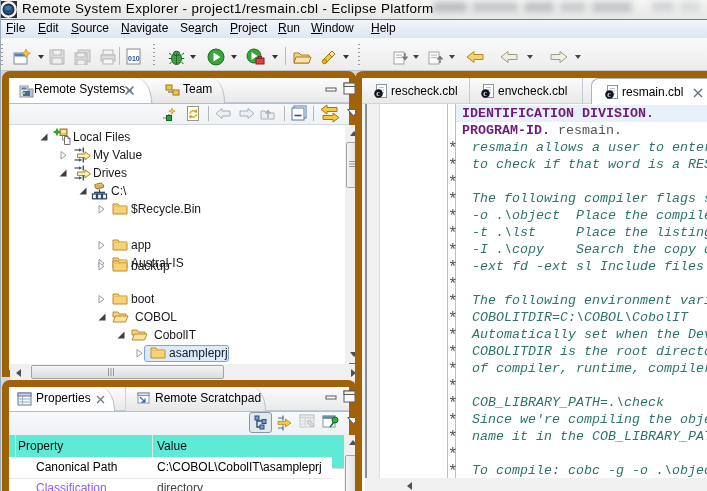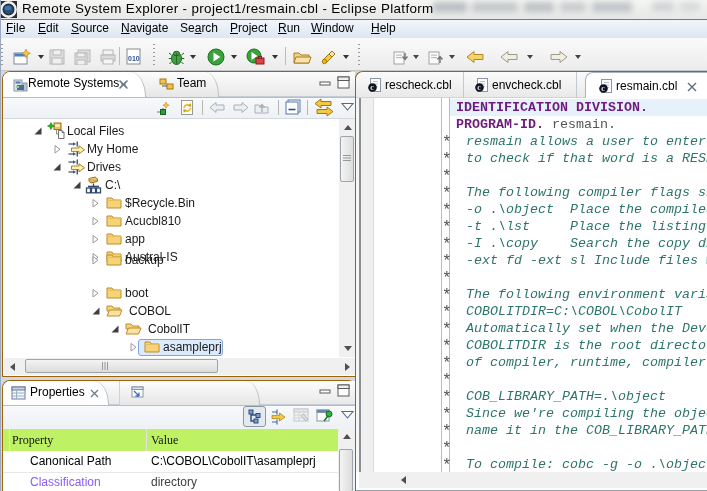--- a/index.html
+++ b/index.html
@@ -9,21 +9,21 @@
   
   #titlebar { left:0; top:0; width:707px; height:19px;
     background:linear-gradient(#f5f5f3,#ebedeb 65%,#e6e9e8); }
   #titletext { left:22px; top:2px; font-size:13.4px; letter-spacing:0.35px; top:1px; color:#000; white-space:nowrap; }
   #menubar { left:0; top:19px; width:707px; height:19px;
     background:linear-gradient(#f2f5fa,#dde6f3); border-top:1px solid #6f7b87; }
   .menuitem { position:absolute; top:1px; font-size:12px; color:#000; }
   #toolbar { left:0; top:38px; width:707px; height:33px;
     background:linear-gradient(#fafafa,#ececec); border-bottom:1px solid #c8c8c8;}
   
-  .view { position:absolute; background:#fff; border:1px solid #a16207; border-radius:8px 8px 0 0; }
+  .view { position:absolute; background:#fff; border:7px solid #a16207; border-radius:8px 8px 0 0; }
   .tabrow { position:absolute; left:0; top:0; right:0; height:25px;
     background:linear-gradient(#fcfcfc,#e9e9e9); border-bottom:1px solid #c2cbd6; border-radius:8px 0 0 0; }
   .vtab-active { position:absolute; top:0; height:25px; background:#fff; border-right:1px solid #b4bcc8;
      }
   .tabtext { font-size:12px; color:#000; position:absolute; top:4px; white-space:nowrap; }
   
   .sb-track { position:absolute; background:#f0f0f0; }
   .sb-thumb { position:absolute; background:linear-gradient(90deg,#f4f4f4,#dcdcdc); border:1px solid #9da4ac; border-radius:2px; }
   .sb-thumb-h { position:absolute; background:linear-gradient(#f4f4f4,#dcdcdc); border:1px solid #9da4ac; border-radius:2px; }
   .arr { position:absolute; width:0; height:0; }
@@ -278,21 +278,21 @@
         </svg>
       <svg class="abs" style="left:64px;top:1px" width="18" height="16">
         <path d="M0.5 3 h4.5" stroke="#44597a" stroke-width="1.3"></path>
         <path d="M5 1.2 L8.2 3 L5 4.8 Z" fill="#44597a"></path>
         <path d="M9.3 0.5 v5" stroke="#44597a" stroke-width="1.5"></path>
         <path d="M3.5 7 h7.5 v-2.2 l5.5 4 -5.5 4 v-2.2 h-7.5 z" fill="#f8eec0" stroke="#a98617" stroke-width="1"></path>
         <path d="M0.5 13 h4.5" stroke="#44597a" stroke-width="1.3"></path>
         <path d="M5 11.2 L8.2 13 L5 14.8 Z" fill="#44597a"></path>
         <path d="M9.3 10.5 v5" stroke="#44597a" stroke-width="1.5"></path>
       </svg>
-      <span class="lbl" style="left:83px;">My Home</span>
+      <span class="lbl" style="left:83px;">My Value</span>
     </div>
 
     <div class="trow" style="left:0;top:38px;width:335px;">
       <svg class="abs" style="left:49px;top:5px" width="9" height="9">
           <path d="M7.5 0.5 L7.5 7.5 L0.5 7.5 Z" fill="#3f3f3f"></path>
         </svg>
       <svg class="abs" style="left:64px;top:1px" width="18" height="16">
         <path d="M0.5 3 h4.5" stroke="#44597a" stroke-width="1.3"></path>
         <path d="M5 1.2 L8.2 3 L5 4.8 Z" fill="#44597a"></path>
         <path d="M9.3 0.5 v5" stroke="#44597a" stroke-width="1.5"></path>
@@ -323,30 +323,20 @@
     <div class="trow" style="left:0;top:74px;width:293px;">
       <svg class="abs" style="left:88px;top:4px" width="8" height="11">
           <path d="M1 1.5 L6 5.25 L1 9 Z" fill="#fff" stroke="#9a9a9a"></path>
         </svg>
       <svg class="abs" style="left:102px;top:2px" width="16" height="13">
           <path d="M1 2 h5 l1.5 2 h7.5 v8 h-14 z" fill="#f7d377" stroke="#bc8d2e"></path>
           <path d="M1 4.5 h14" stroke="#e8bf5a" stroke-width="1"></path>
         </svg>
       <span class="lbl" style="left:121px;">$Recycle.Bin</span>
     </div>
-    <div class="trow" style="left:0;top:92px;width:335px;">
-      <svg class="abs" style="left:88px;top:4px" width="8" height="11">
-          <path d="M1 1.5 L6 5.25 L1 9 Z" fill="#fff" stroke="#9a9a9a"></path>
-        </svg>
-      <svg class="abs" style="left:102px;top:2px" width="16" height="13">
-          <path d="M1 2 h5 l1.5 2 h7.5 v8 h-14 z" fill="#f7d377" stroke="#bc8d2e"></path>
-          <path d="M1 4.5 h14" stroke="#e8bf5a" stroke-width="1"></path>
-        </svg>
-      <span class="lbl" style="left:121px;">Acucbl810</span>
-    </div>
     <div class="trow" style="left:0;top:128px;width:335px;">
       <svg class="abs" style="left:88px;top:4px" width="8" height="11">
           <path d="M1 1.5 L6 5.25 L1 9 Z" fill="#fff" stroke="#9a9a9a"></path>
         </svg>
       <svg class="abs" style="left:102px;top:2px" width="16" height="13">
           <path d="M1 2 h5 l1.5 2 h7.5 v8 h-14 z" fill="#f7d377" stroke="#bc8d2e"></path>
           <path d="M1 4.5 h14" stroke="#e8bf5a" stroke-width="1"></path>
         </svg>
       <span class="lbl" style="left:121px;">Austral-IS</span>
     </div>
@@ -442,20 +432,21 @@
   <div class="tabtext" style="left:27px;top:4px;">Properties</div>
   <svg class="abs" style="left:86px;top:7px" width="11" height="11">
     <path d="M2 2 L9 9 M9 2 L2 9" stroke="#6b7b8c" stroke-width="1.3"></path>
   </svg>
   <div class="abs" style="left:116px;top:0;width:141px;height:24px;background:linear-gradient(#fdfdfd,#e6e6e6);border-right:1px solid #b9c0ca;border-left:1px solid #cdd3da;border-top-right-radius:14px 24px;"></div>
   <svg class="abs" style="left:127px;top:5px" width="15" height="15">
     <rect x="2" y="1" width="11" height="10" fill="#fff" stroke="#8895a5"></rect>
     <rect x="2" y="1" width="11" height="2.5" fill="#dde4ec" stroke="#8895a5"></rect>
     <path d="M4 5 l5 5 M9 10 l0 -3.5 M9 10 l-3.5 0" stroke="#3a6bc4" stroke-width="1.3" fill="none"></path>
   </svg>
+  <div class="tabtext" style="left:146px;top:4px;">Remote Scratchpad</div>
 
   <svg class="abs" style="left:316px;top:5px" width="14" height="12">
       <rect x="1" y="4" width="10" height="3" fill="#fdfdfd" stroke="#5a5a5a"></rect>
     </svg>
   <svg class="abs" style="left:334px;top:3px" width="14" height="14">
       <rect x="1" y="1" width="11" height="11" fill="#fdfdfd" stroke="#5a5a5a"></rect>
       <rect x="1" y="1" width="11" height="3.5" fill="#f0f0f0" stroke="#5a5a5a"></rect>
     </svg>
 
   <div class="abs" style="left:0;top:24px;right:0;height:24px;background:linear-gradient(#f7f9fb,#eef1f5);border-top:1px solid #a9c0d8;"></div>
@@ -486,21 +477,21 @@
       <rect x="1" y="2" width="12" height="11" fill="#fff" stroke="#8895a5"></rect>
       <rect x="1" y="2" width="12" height="2.5" fill="#4a86c8" stroke="#8895a5"></rect>
       <circle cx="13" cy="6" r="3" fill="#2fb344" stroke="#11701f"></circle>
       <path d="M12 8 L8 13" stroke="#11701f" stroke-width="1.4"></path>
     </svg>
     <svg class="abs" style="left:338px;top:4px" width="14" height="11">
         <path d="M1 1.5 L12 1.5 L6.5 8 Z" fill="#fdfdfd" stroke="#5c6978" stroke-width="1.1"></path>
       </svg>
   </div>
 
-  <div class="abs" style="left:0;top:48px;right:0;height:34px;background:#bef264;border-bottom:1px solid #d8d8d8;font-family:Liberation Serif, serif;">
+  <div class="abs" style="left:0;top:48px;right:0;height:34px;background:#5eead4;border-bottom:1px solid #d8d8d8;">
     <div class="abs" style="left:6px;top:0;width:1px;height:22px;background:#e2e2e2"></div>
     <div class="abs" style="left:143px;top:0;width:1px;height:22px;background:#e2e2e2"></div>
     <div class="abs" style="left:9px;top:4px;font-size:12px;color:#111">Property</div>
     <div class="abs" style="left:148px;top:4px;font-size:12px;color:#111">Value</div>
   </div>
 
   <div class="abs" style="left:0;top:70px;right:17px;height:21px;background:#fff;">
     <div class="abs" style="left:27px;top:3px;font-size:12px;color:#000">Canonical Path</div>
     <div class="abs" style="left:148px;top:3px;font-size:12px;color:#000">C:\COBOL\CobolIT\asampleprj</div>
   </div>
@@ -594,21 +585,21 @@
         <div class="cl cmt" style="left:110px;top:86px;">The following compiler flags sho</div>
         <div class="cl cmt" style="left:110px;top:103px;">-o .\object  Place the compiled o</div>
         <div class="cl cmt" style="left:110px;top:120px;">-t .\lst     Place the listing he</div>
         <div class="cl cmt" style="left:110px;top:137px;">-I .\copy    Search the copy dire</div>
         <div class="cl cmt" style="left:110px;top:154px;">-ext fd -ext sl Include files wit</div>
         <div class="cl cmt" style="left:110px;top:188px;">The following environment variab</div>
         <div class="cl cmt" style="left:110px;top:205px;">COBOLITDIR=C:\COBOL\CobolIT</div>
         <div class="cl cmt" style="left:110px;top:222px;">Automatically set when the Devel</div>
         <div class="cl cmt" style="left:110px;top:239px;">COBOLITDIR is the root directory</div>
         <div class="cl cmt" style="left:110px;top:256px;">of compiler, runtime, compiler f</div>
-        <div class="cl cmt" style="left:110px;top:290px;">COB_LIBRARY_PATH=.\object</div>
+        <div class="cl cmt" style="left:110px;top:290px;">COB_LIBRARY_PATH=.\check</div>
         <div class="cl cmt" style="left:110px;top:307px;">Since we're compiling the object</div>
         <div class="cl cmt" style="left:110px;top:324px;">name it in the COB_LIBRARY_PATH</div>
         <div class="cl cmt" style="left:110px;top:358px;">To compile: cobc -g -o .\object</div>
       </div>
   </div>
 
   <div class="sb-track" style="left:3px;top:400px;width:349px;height:16px;">
     <div class="arr" style="left:42px;top:4px;border-top:4px solid transparent;border-bottom:4px solid transparent;border-right:5px solid #505050;"></div>
   </div>
   <div class="abs" style="left:0;top:416px;width:352px;height:2px;background:#fdfdfd;"></div>

